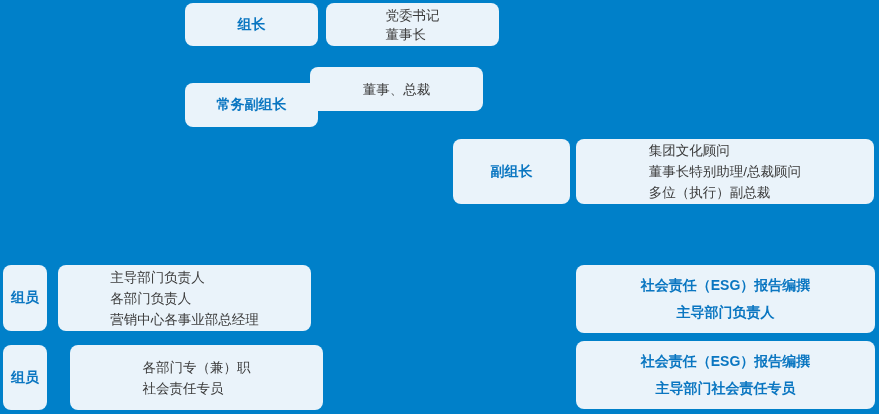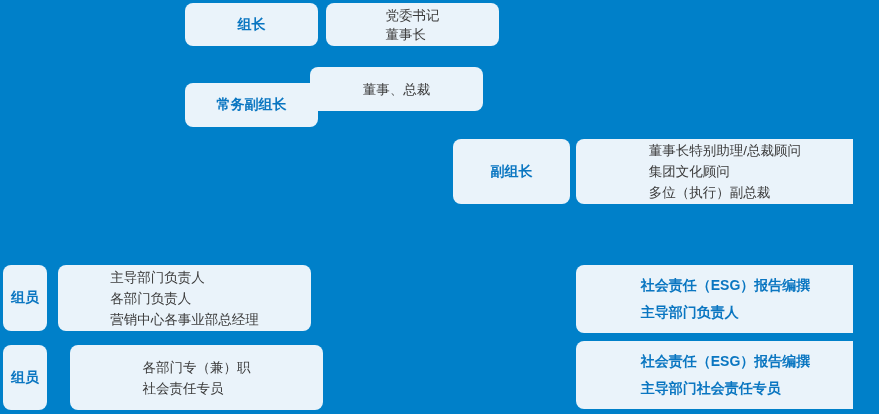--- a/index.html
+++ b/index.html
@@ -7,20 +7,21 @@
     padding: 0;
     background: #0080C9;
   }
   #stage {
     position: relative;
     width: 853px;
     height: 414px;
     background: #0080C9;
     overflow: hidden;
     font-family: "Liberation Sans", "DejaVu Sans", sans-serif;
+    padding-left: 25px;
   }
   .box {
     position: absolute;
     background: #EAF3FA;
     border-radius: 8px;
     display: flex;
     align-items: center;
     justify-content: center;
     box-sizing: border-box;
   }
@@ -39,21 +40,21 @@
   }
   .desc-box .lines.tight {
     line-height: 19px;
   }
   .esg-box {
     color: #0A76C1;
     font-weight: bold;
     font-size: 14px;
   }
   .esg-box .lines {
-    text-align: left;
+    text-align: center;
     line-height: 27px;
   }
 
   
   #r1-label { left: 185px; top: 3px;  width: 133px; height: 43px; }
   #r1-desc  { left: 326px; top: 3px;  width: 173px; height: 43px; justify-content: center; }
   
   #r2-label { left: 185px; top: 67px; width: 133px; height: 44px; margin-top: 16px; }
   #r2-desc  { left: 310px; top: 67px; width: 173px; height: 44px; }
   
@@ -90,22 +91,22 @@
     <div class="lines">
       <div>董事、总裁</div>
     </div>
   </div>
 
   <div class="box label-box" id="r3-label">
     <span>副组长</span>
   </div>
   <div class="box desc-box" id="r3-desc">
     <div class="lines">
+      <div>集团文化顾问</div>
       <div>董事长特别助理/总裁顾问</div>
-      <div>集团文化顾问</div>
       <div>多位（执行）副总裁</div>
     </div>
   </div>
 
   <div class="box label-box" id="r4-label">
     <span>组员</span>
   </div>
   <div class="box desc-box" id="r4-desc">
     <div class="lines">
       <div>主导部门负责人</div>

